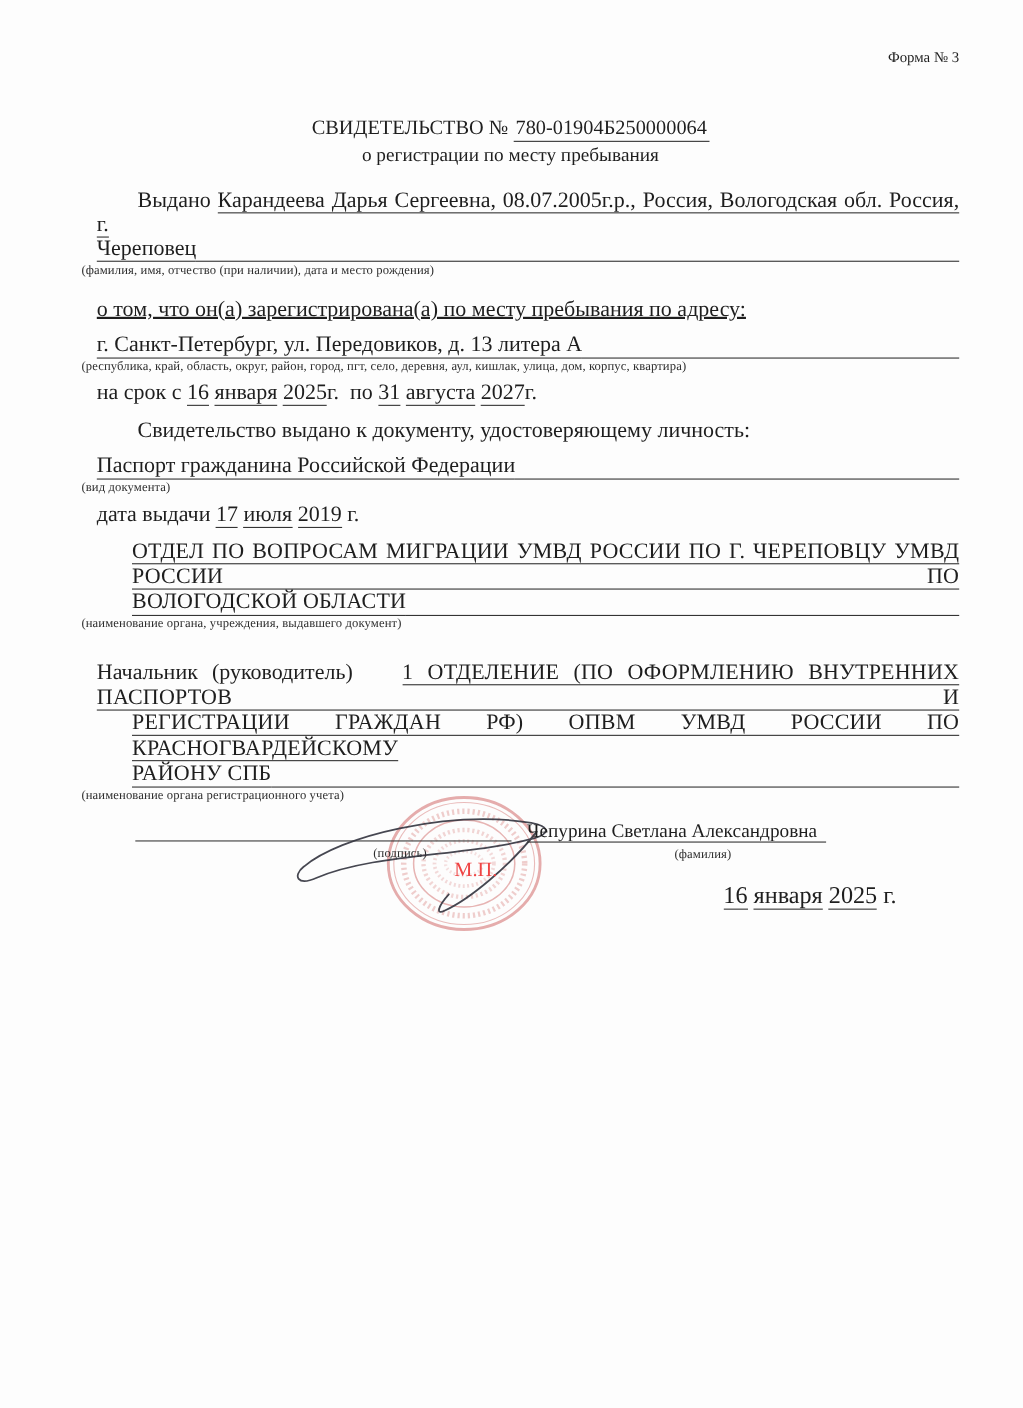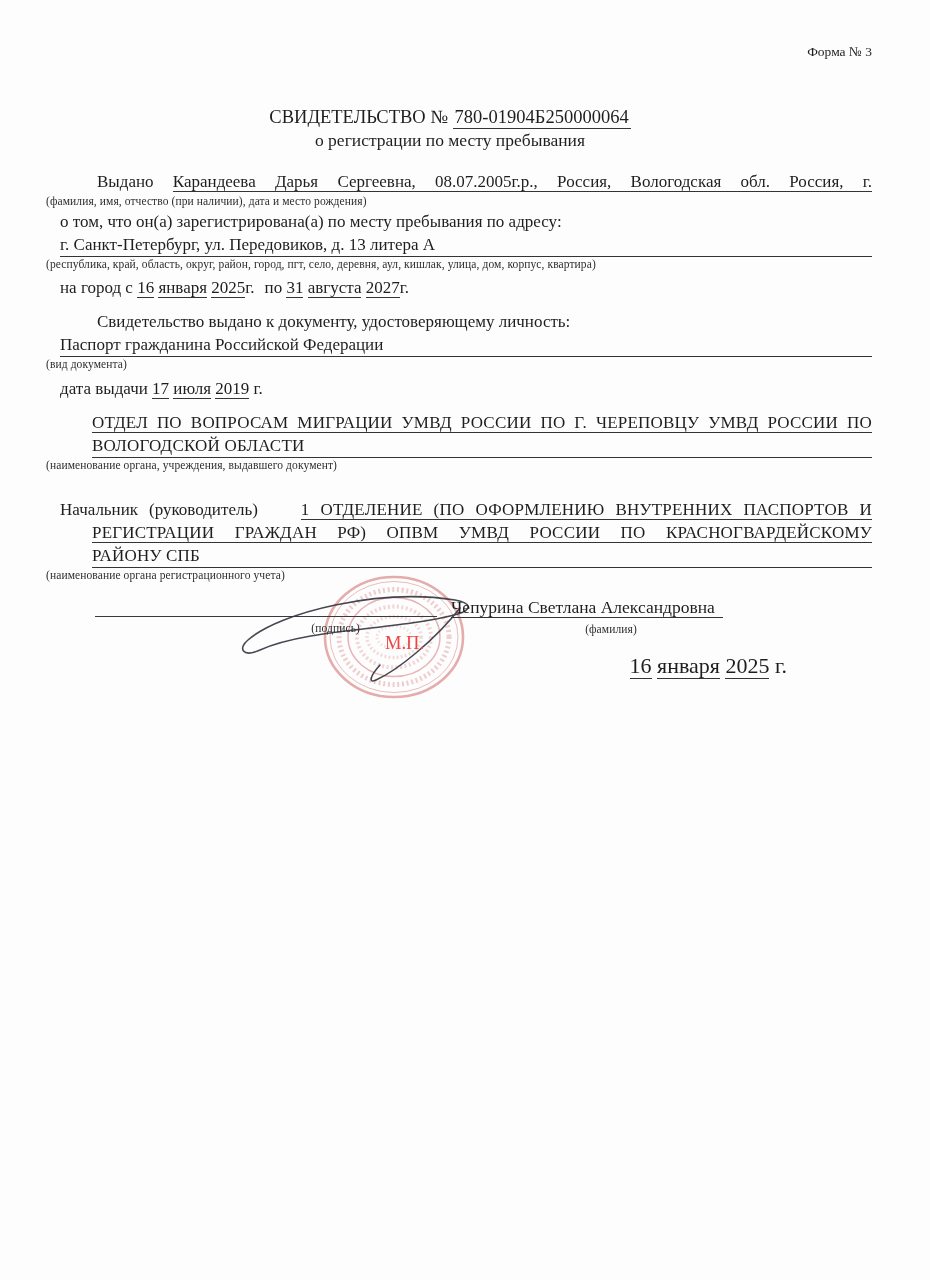--- a/index.html
+++ b/index.html
@@ -3,50 +3,50 @@
 <meta charset="utf-8">
 <style>
   :root { --ink: #1e1e1e; --line: #343434; --stamp: #c9514f; }
   * { margin: 0; padding: 0; box-sizing: border-box; }
   html, body { background: #ffffff; }
   body {
     width: 930px; height: 1280px; position: relative; overflow: hidden;
     font-family: "Liberation Serif", "DejaVu Serif", serif;
     color: var(--ink); background: #fdfdfd;
   }
-  .doc { padding: 44px 58px 0 60px; }
+  .doc { padding: 44px 58px 0 88px; }
 
   .form-label { font-size: 13.5px; line-height: 16px; text-align: right; }
 
   .title { margin-top: 46px; font-size: 18.5px; line-height: 23px; text-align: center; transform: translateX(-16px); }
   .title .num { border-bottom: 1.2px solid var(--line); padding: 0 2px 1px 2px; }
   .subtitle { font-size: 17.5px; line-height: 22px; text-align: center; transform: translateX(-16px); }
 
-  .tline { font-size: 17px; line-height: 22px; }
+  .tline { font-size: 20px; line-height: 22px; }
   .jline { text-align: justify; text-align-last: justify; }
   .fline { display: flex; }
   .fline .filler { flex: 1; border-bottom: 1px solid var(--line); }
   .fline .u { white-space: nowrap; }
 
   .u { border-bottom: 1px solid var(--line); }
   span.u { padding-bottom: 0px; }
 
   .indent { display: inline-block; width: 37px; }
 
   .caption {
     font-size: 11.5px; line-height: 15px; text-align: left;
     color: #2e2e2e; transform: translateX(-14px); letter-spacing: 0.1px;
   }
 
   .caps { letter-spacing: 0.2px; margin-left: 32px; }
 
-  .mt1 { margin-top: 1px; }  .mt2 { margin-top: 2px; }
+  .mt1 { margin-top: 1px; }  .mt2 { margin-top: 16px; text-decoration: underline; }
   .mt5 { margin-top: 5px; }  .mt6 { margin-top: 6px; }
   .mt7 { margin-top: 7px; }
-  .mt10 { } .mt11 { margin-top: 11px; }
+  .mt10 { margin-top: 10px; } .mt11 { margin-top: 11px; }
   .mt12 { margin-top: 12px; } .mt20 { margin-top: 20px; }
   .mt25 { margin-top: 25px; }
 
   .h23 { line-height: 23px; }
   .gap { display: inline-block; width: 10px; }
 
   .sig-area { position: relative; height: 210px; margin-top: 0; }
   .sig-line { position: absolute; left: 35px; top: 33px; width: 342px; border-top: 1.1px solid #3a3a3a; }
   .sig-caption { position: absolute; left: 140px; top: 38px; width: 160px; text-align: right; transform: none; }
   .stamp { position: absolute; left: 262px; top: -8px; opacity: 0.85; filter: blur(0.3px); }
@@ -61,31 +61,35 @@
 <body>
 
 <div class="doc">
 
   <div class="form-label">Форма № 3</div>
 
   <div class="title"><span>СВИДЕТЕЛЬСТВО №</span> <span class="num">780-01904Б250000064</span></div>
   <div class="subtitle">о регистрации по месту пребывания</div>
 
   <div class="tline jline mt20"><span><span class="indent"></span><span>Выдано</span></span> <span class="u">Карандеева Дарья Сергеевна, 08.07.2005г.р., Россия, Вологодская обл. Россия, г.</span></div>
+  <div class="tline fline">
+      <span class="u">Череповец</span>
+      <span class="filler"></span>
+    </div>
   <div class="caption mt1">(фамилия, имя, отчество (при наличии), дата и место рождения)</div>
 
   <div class="tline mt2">о том, что он(а) зарегистрирована(а) по месту пребывания по адресу:</div>
 
   <div class="tline fline h23 mt10">
       <span class="u">г. Санкт-Петербург, ул. Передовиков, д. 13 литера А</span>
       <span class="filler"></span>
     </div>
   <div class="caption">(республика, край, область, округ, район, город, пгт, село, деревня, аул, кишлак, улица, дом, корпус, квартира)</div>
 
-  <div class="tline mt5"><span>на город с</span> <span class="u">16</span> <span class="u">января</span> <span class="u">2025</span><span>г.</span><span class="gap"></span><span>по</span> <span class="u">31</span> <span class="u">августа</span> <span class="u">2027</span><span>г.</span></div>
+  <div class="tline mt5"><span>на срок с</span> <span class="u">16</span> <span class="u">января</span> <span class="u">2025</span><span>г.</span><span class="gap"></span><span>по</span> <span class="u">31</span> <span class="u">августа</span> <span class="u">2027</span><span>г.</span></div>
 
   <div class="tline mt12"><span class="indent"></span><span>Свидетельство выдано к документу, удостоверяющему личность:</span></div>
 
   <div class="tline fline h23 mt10">
       <span class="u">Паспорт гражданина Российской Федерации</span>
       <span class="filler"></span>
     </div>
   <div class="caption">(вид документа)</div>
 
 

